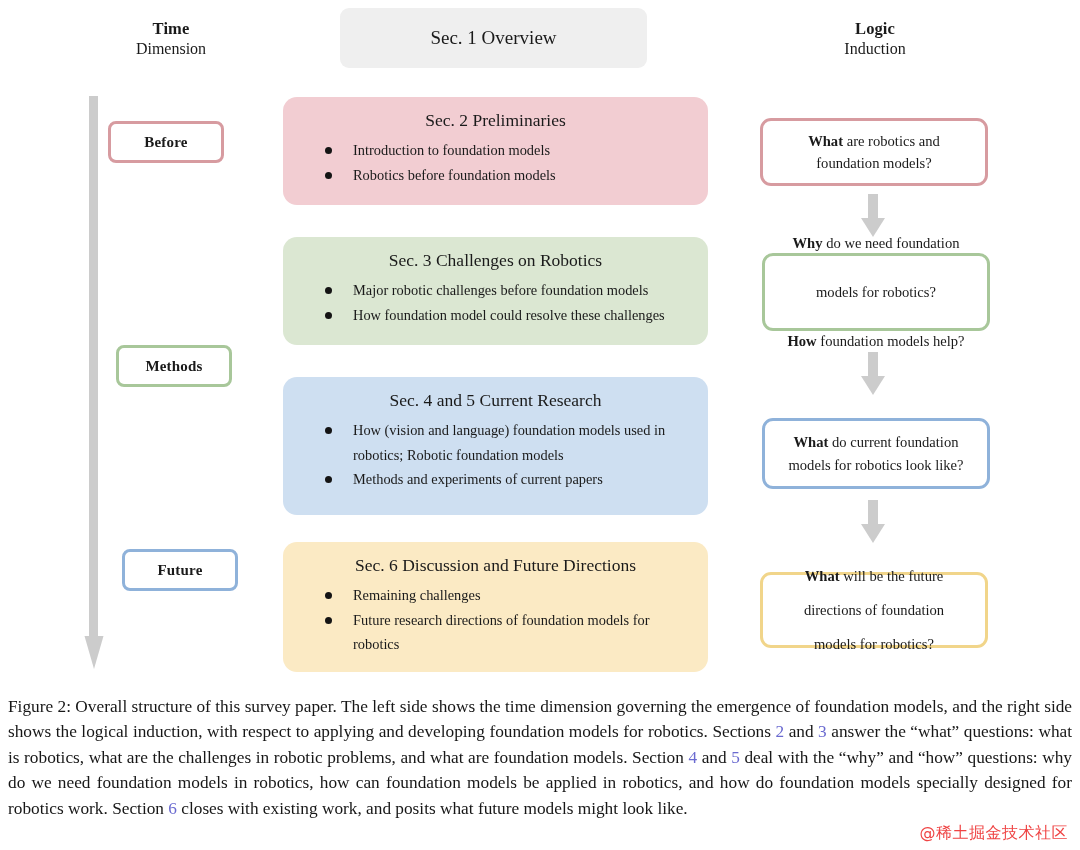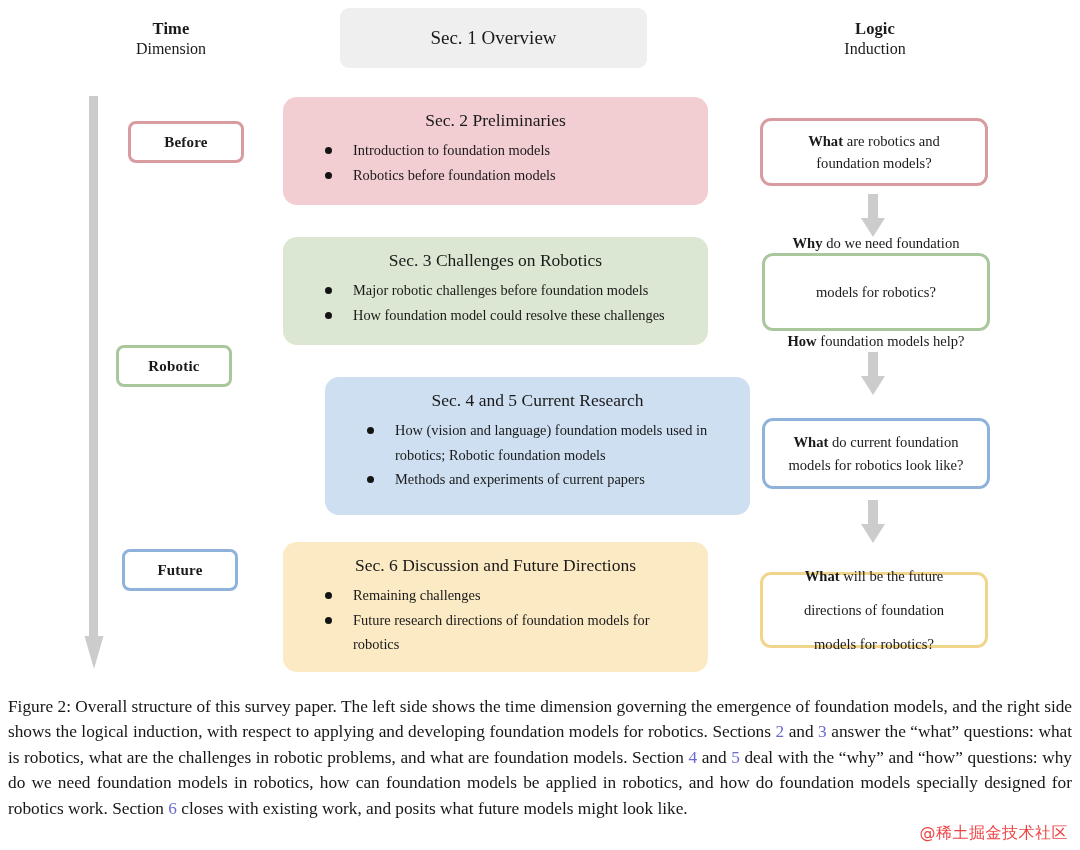--- a/index.html
+++ b/index.html
@@ -84,21 +84,21 @@
     display: flex;
     align-items: center;
     justify-content: center;
     box-sizing: border-box;
   }
   .time-pill .pill-text {
     font-weight: bold;
     font-size: 15px;
     letter-spacing: 0.2px;
   }
-  #pill-before  { left: 128px; top: 121px; border-color: #d79ba0; }
+  #pill-before  { left: 108px; top: 121px; border-color: #d79ba0; }
   #pill-current { left: 116px; top: 345px; border-color: #a8c79a; }
   #pill-future  { left: 122px; top: 549px; border-color: #8fb2da; }
 
   
   .section-card {
     position: absolute;
     left: 283px;
     width: 425px;
     border-radius: 14px;
     box-sizing: border-box;
@@ -226,21 +226,21 @@
     <svg width="20" height="574" viewBox="0 0 20 574" xmlns="http://www.w3.org/2000/svg">
       <rect x="5" y="0" width="9" height="546" fill="#cccccc"></rect>
       <polygon points="0.5,540 19.5,540 10,573" fill="#cccccc"></polygon>
     </svg>
   </div>
 
   <div class="time-pill" id="pill-before" style="border-color: rgb(215, 155, 160);">
     <span class="pill-text">Before</span>
   </div>
   <div class="time-pill" id="pill-current" style="border-color: rgb(168, 199, 154);">
-    <span class="pill-text">Robotic</span>
+    <span class="pill-text">Methods</span>
   </div>
   <div class="time-pill" id="pill-future" style="border-color: rgb(143, 178, 218);">
     <span class="pill-text">Future</span>
   </div>
 
   <div class="section-card" id="card-sec2" style="background: rgb(242, 205, 210);">
     <div class="card-title">Sec. 2 Preliminaries</div>
     <ul>
       <li>Introduction to foundation models</li>
       <li>Robotics before foundation models</li>
@@ -248,21 +248,21 @@
   </div>
 
   <div class="section-card" id="card-sec3" style="background: rgb(219, 231, 210);">
     <div class="card-title">Sec. 3 Challenges on Robotics</div>
     <ul>
       <li>Major robotic challenges before foundation models</li>
       <li>How foundation model could resolve these challenges</li>
     </ul>
   </div>
 
-  <div class="section-card" id="card-sec4" style="background: rgb(206, 223, 241); margin-left: 42px;">
+  <div class="section-card" id="card-sec4" style="background: rgb(206, 223, 241);">
     <div class="card-title">Sec. 4 and 5 Current Research</div>
     <ul>
       <li>How (vision and language) foundation models used in robotics; Robotic foundation models</li>
       <li>Methods and experiments of current papers</li>
     </ul>
   </div>
 
   <div class="section-card" id="card-sec6" style="background: rgb(251, 234, 196);">
     <div class="card-title">Sec. 6 Discussion and Future Directions</div>
     <ul>

